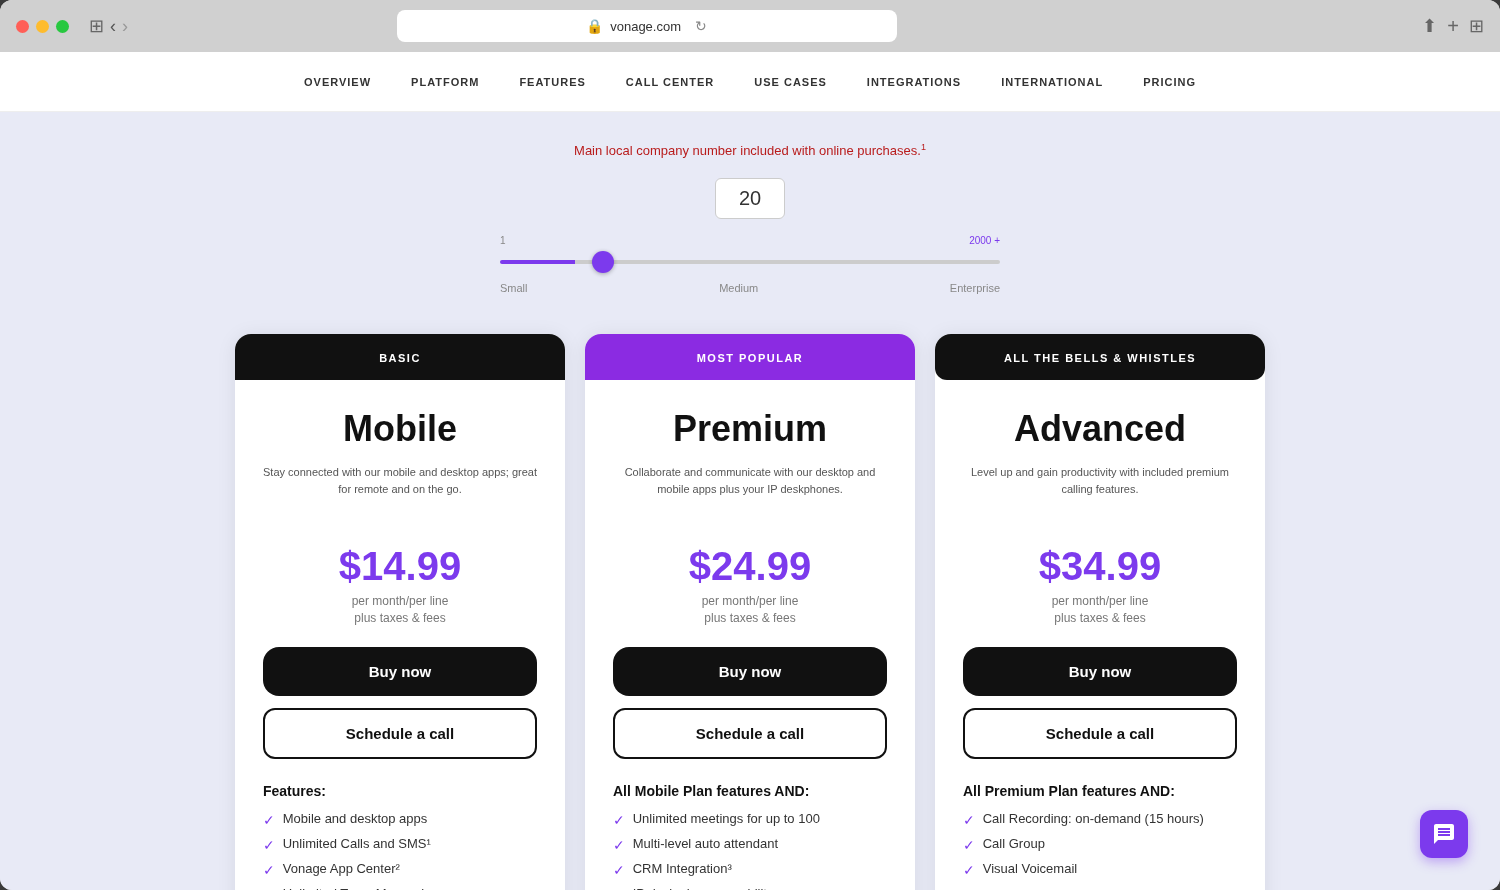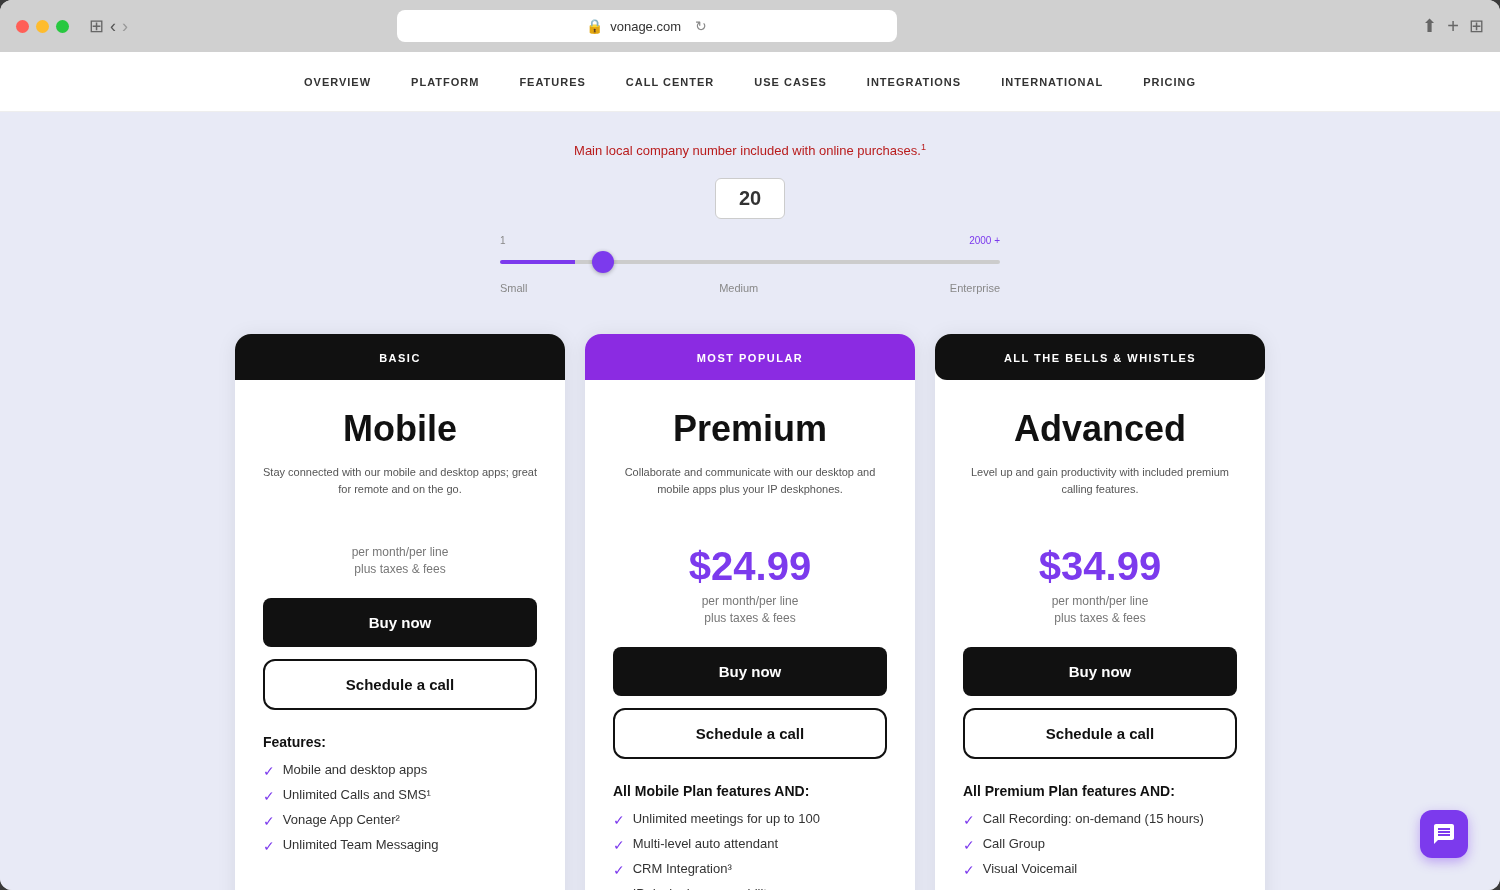--- a/index.html
+++ b/index.html
@@ -126,21 +126,21 @@
       max-width: 500px;
       margin-bottom: 40px;
     }
 
     .seats-display {
       background: white;
       border: 1px solid #ccc;
       border-radius: 6px;
       padding: 8px 20px;
       font-size: 20px;
-      font-weight: 700;
+      font-weight: 400;
       color: #333;
       margin-bottom: 16px;
       min-width: 70px;
       text-align: center;
     }
 
     .slider-container {
       width: 100%;
       position: relative;
       margin-bottom: 8px;
@@ -256,21 +256,21 @@
       margin-bottom: 20px;
       line-height: 1.4;
     }
 
     .btn-buy {
       width: 100%;
       padding: 16px;
       background: #111;
       color: white;
       border: none;
-      border-radius: 8px;
+      border-radius: 16px;
       font-size: 15px;
       font-weight: 600;
       cursor: pointer;
       margin-bottom: 12px;
     }
 
     .btn-schedule {
       width: 100%;
       padding: 15px;
       background: white;
@@ -403,20 +403,21 @@
 
       <div class="pricing-cards">
 
         <div class="card">
           <div class="card-header card-header-basic">
             <span class="card-header-label">BASIC</span>
           </div>
           <div class="card-body">
             <div class="plan-name">Mobile</div>
             <p class="plan-description">Stay connected with our mobile and desktop apps; great for remote and on the go.</p>
+            <div class="plan-price">$14.99</div>
             <div class="plan-price-sub" style="white-space:pre-line;">per month/per line
 plus taxes &amp; fees</div>
             <button class="btn-buy">Buy now</button>
             <button class="btn-schedule">Schedule a call</button>
             <div class="features-section">
               <div class="features-title">Features:</div>
               <div class="feature-item">
                 <span class="check-icon">✓</span>
                 <span>Mobile and desktop apps</span>
               </div>

